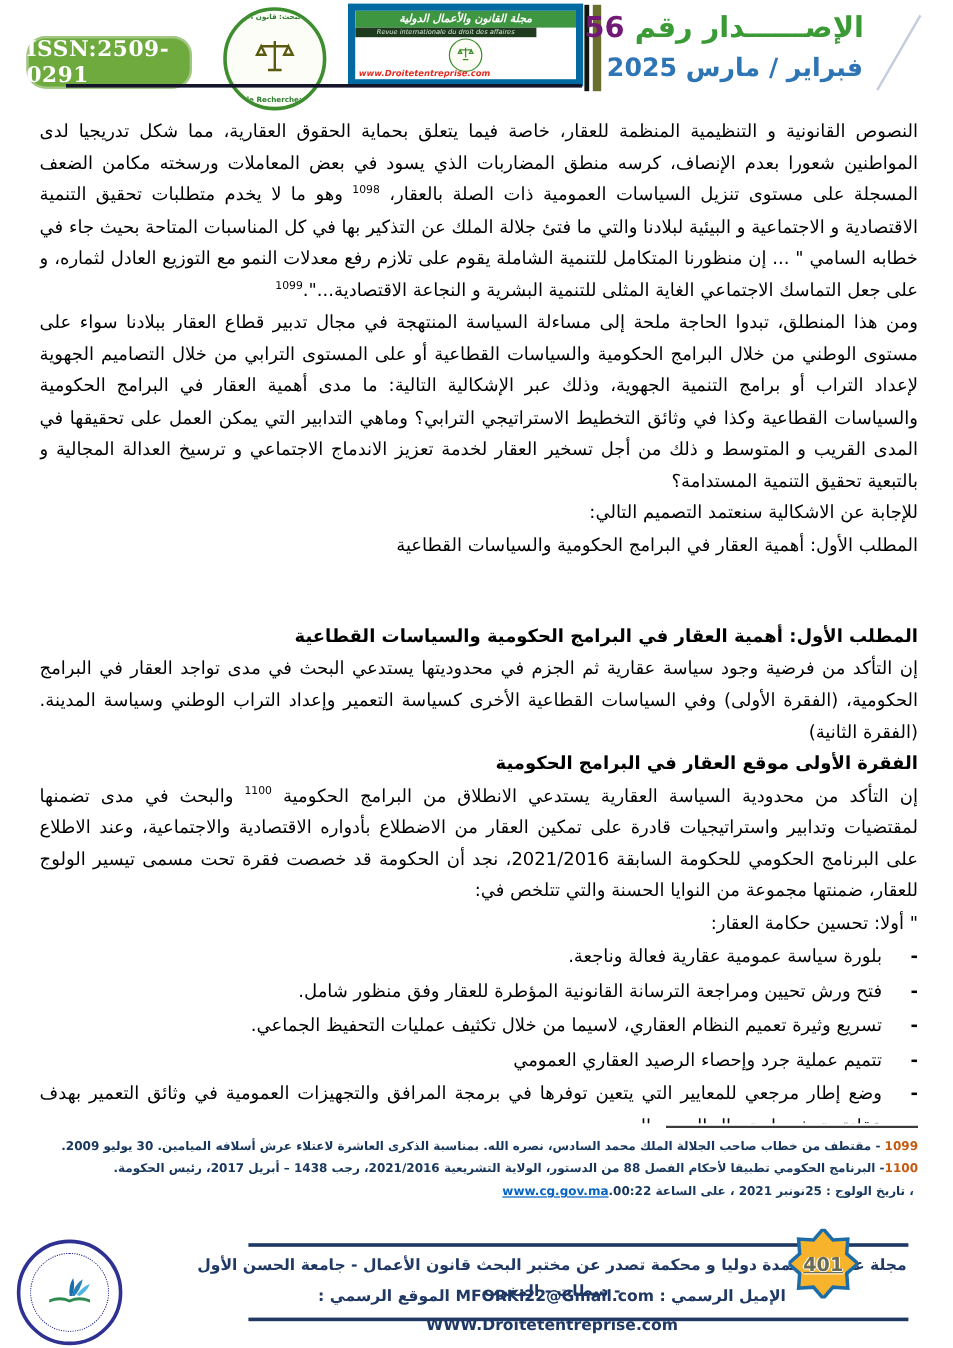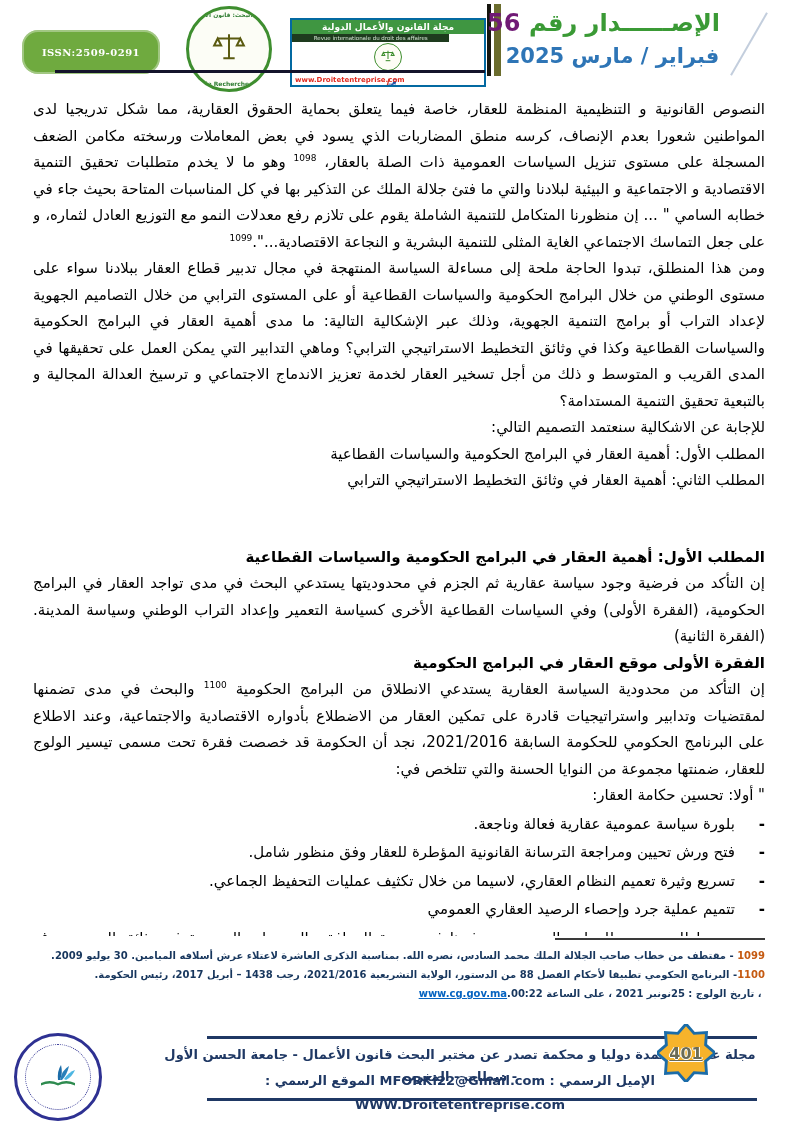--- a/index.html
+++ b/index.html
@@ -3,34 +3,34 @@
 <meta charset="utf-8">
 <style>
   html,body{margin:0;padding:0;}
   body{
     width:794px;height:1123px;position:relative;background:#fff;overflow:hidden;
     font-family:"DejaVu Sans","Liberation Sans",sans-serif;color:#000;
   }
   
   .issn-pill{
     position:absolute;left:22px;top:30px;width:138px;height:44px;border-radius:16px;
-    background:#6faa3f;color:#fff;font-weight:bold;font-size:10px;letter-spacing:.5px;
+    background:#6faa3f;color:#fff;font-weight:bold;font-size:18px;letter-spacing:.5px;
     display:flex;align-items:center;justify-content:center;
     box-shadow:inset 0 0 0 2px rgba(255,255,255,.35);
     font-family:"DejaVu Serif","Liberation Serif",serif;
   }
   .lab-circle{
     position:absolute;left:186px;top:6px;width:86px;height:86px;border-radius:50%;
     border:3px solid #3e8e2f;background:#fcfdf6;display:flex;flex-direction:column;
     align-items:center;justify-content:space-between;overflow:hidden;padding:2px 0;box-sizing:border-box;
   }
   .lab-circle .arc{font-size:6px;color:#2f7d32;font-weight:bold;white-space:nowrap;max-width:80px;overflow:hidden;text-align:center;}
   .journal-box{
-    position:absolute;left:290px;top:18px;width:196px;height:69px;border:2px solid #0369a1;
-    background:#fff;box-sizing:border-box;overflow:hidden;
+    position:absolute;left:290px;top:3px;width:196px;height:69px;border:6px solid #0369a1;
+    background:#fff;box-sizing:border-box;overflow:hidden;font-style:italic;
   }
   .jb-banner{height:14px;background:#3f9641;color:#fff;font-size:9px;font-weight:bold;
     text-align:center;line-height:14px;direction:rtl;}
   .jb-subbanner{height:8px;background:#1e3b1e;color:#d6e6d6;font-size:5.5px;line-height:8px;text-align:center;width:82%;}
   .jb-content{display:flex;align-items:center;gap:2px;padding:1px 2px;flex-direction:column;}
   .jb-minicircle{width:26px;height:26px;border-radius:50%;border:1.5px solid #3e8e2f;flex:none;
     display:flex;align-items:center;justify-content:center;background:#fdfdf5;}
   .jb-univ{width:52px;flex:none;text-align:center;}
   .jb-univ .ar{font-size:6.5px;color:#1f5f8b;font-weight:bold;direction:rtl;}
   .jb-univ .fr{font-size:4.5px;color:#777;}
@@ -160,21 +160,20 @@
 <div class="diag-line"></div>
 <div class="header-rule"></div>
 
 <div class="page-body">
   <p>
     <span>النصوص القانونية و التنظيمية المنظمة للعقار، خاصة فيما يتعلق بحماية الحقوق العقارية، مما شكل تدريجيا لدى المواطنين شعورا بعدم الإنصاف، كرسه منطق المضاربات الذي يسود في بعض المعاملات ورسخته مكامن الضعف المسجلة على مستوى تنزيل السياسات العمومية ذات الصلة بالعقار، </span><sup class="fnref">1098</sup><span> وهو ما لا يخدم متطلبات تحقيق التنمية الاقتصادية و الاجتماعية و البيئية لبلادنا والتي ما فتئ جلالة الملك عن التذكير بها في كل المناسبات المتاحة بحيث جاء في خطابه السامي " ... إن منظورنا المتكامل للتنمية الشاملة يقوم على تلازم رفع معدلات النمو مع التوزيع العادل لثماره، و على جعل التماسك الاجتماعي الغاية المثلى للتنمية البشرية و النجاعة الاقتصادية...".</span><sup class="fnref">1099</sup>
   </p>
   <p>ومن هذا المنطلق، تبدوا الحاجة ملحة إلى مساءلة السياسة المنتهجة في مجال تدبير قطاع العقار ببلادنا سواء على مستوى الوطني من خلال البرامج الحكومية والسياسات القطاعية أو على المستوى الترابي من خلال التصاميم الجهوية لإعداد التراب أو برامج التنمية الجهوية، وذلك عبر الإشكالية التالية: ما مدى أهمية العقار في البرامج الحكومية والسياسات القطاعية وكذا في وثائق التخطيط الاستراتيجي الترابي؟ وماهي التدابير التي يمكن العمل على تحقيقها في المدى القريب و المتوسط و ذلك من أجل تسخير العقار لخدمة تعزيز الاندماج الاجتماعي و ترسيخ العدالة المجالية و بالتبعية تحقيق التنمية المستدامة؟</p>
   <p class="design-line">للإجابة عن الاشكالية سنعتمد التصميم التالي:</p>
   <p class="design-line">المطلب الأول: أهمية العقار في البرامج الحكومية والسياسات القطاعية</p>
-  <p class="design-line">المطلب الثاني: أهمية العقار في وثائق التخطيط الاستراتيجي الترابي</p>
   <p class="h-bold gap-before">المطلب الأول: أهمية العقار في البرامج الحكومية والسياسات القطاعية</p>
   <p>إن التأكد من فرضية وجود سياسة عقارية ثم الجزم في محدوديتها يستدعي البحث في مدى تواجد العقار في البرامج الحكومية، (الفقرة الأولى) وفي السياسات القطاعية الأخرى كسياسة التعمير وإعداد التراب الوطني وسياسة المدينة. (الفقرة الثانية)</p>
   <p class="h-bold">الفقرة الأولى موقع العقار في البرامج الحكومية</p>
   <p>
     <span>إن التأكد من محدودية السياسة العقارية يستدعي الانطلاق من البرامج الحكومية </span><sup class="fnref">1100</sup><span> والبحث في مدى تضمنها لمقتضيات وتدابير واستراتيجيات قادرة على تمكين العقار من الاضطلاع بأدواره الاقتصادية والاجتماعية، وعند الاطلاع على البرنامج الحكومي للحكومة السابقة 2021/2016، نجد أن الحكومة قد خصصت فقرة تحت مسمى تيسير الولوج للعقار، ضمنتها مجموعة من النوايا الحسنة والتي تتلخص في:</span>
   </p>
   <p class="design-line">" أولا: تحسين حكامة العقار:</p>
   <div class="bullet">
     <span class="dash">-</span>
     <div class="btxt">بلورة سياسة عمومية عقارية فعالة وناجعة.</div>

